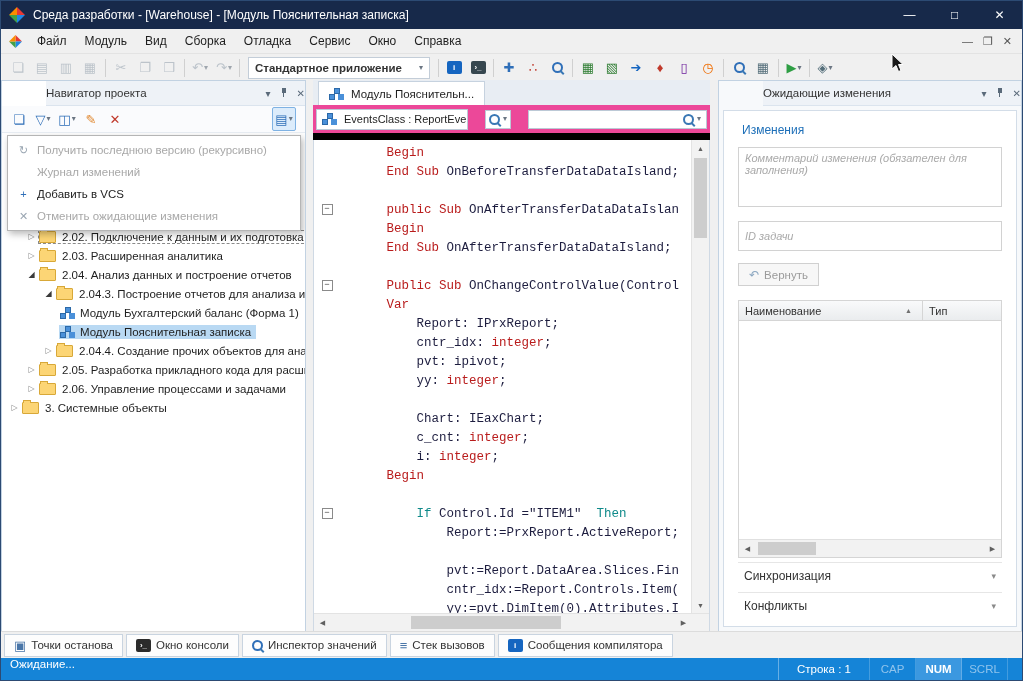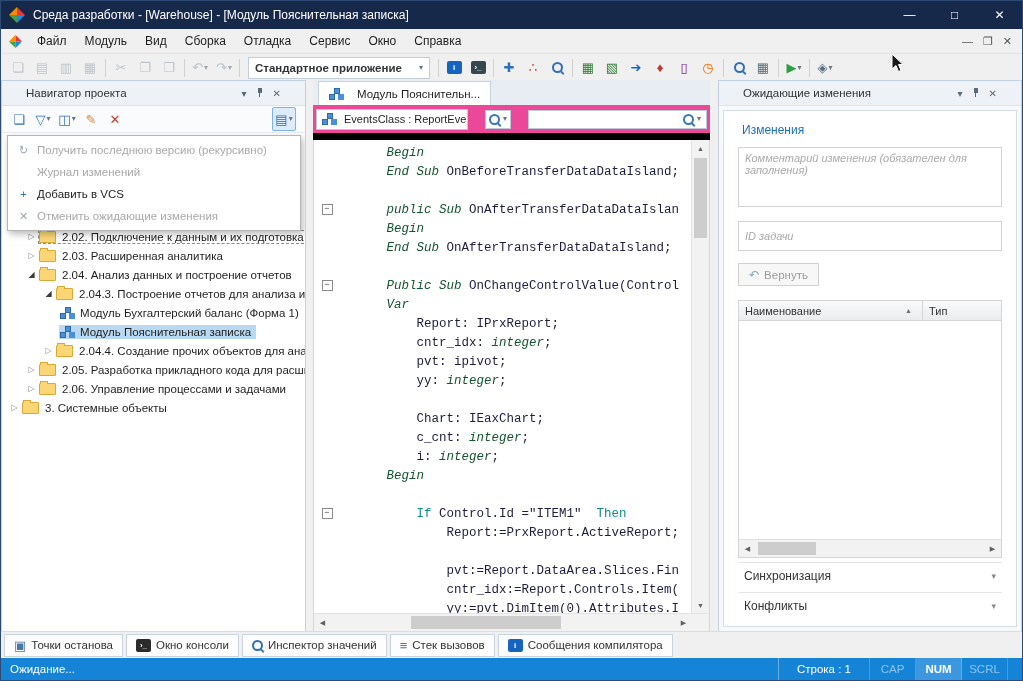--- a/index.html
+++ b/index.html
@@ -32,22 +32,22 @@
     padding:0 6px;margin:0 5px;font-size:11.5px;color:#333;font-weight:bold;}
   .tb-combo .tb-caret{margin-left:auto;}
   .mag{position:relative;width:7px;height:7px;border:2px solid #3a78b5;border-radius:50%;display:inline-block;flex:0 0 auto;}
   .mag::after{content:"";position:absolute;width:2px;height:5px;background:#3a78b5;transform:rotate(-45deg);left:7px;top:6px;}
   
   .main{position:absolute;top:79px;left:0;right:0;bottom:48px;display:flex;}
   .splitter{flex:0 0 7px;background:#f0f0f0;}
   .panel{background:#fff;border:1px solid #c2d2e2;display:flex;flex-direction:column;box-sizing:border-box;}
   .left-panel{flex:0 0 305px;}
   .right-panel{flex:0 0 304px;background:#f7f9fb;}
-  .panel-header{height:24px;flex:0 0 24px;background:#eef2f7;display:flex;align-items:center;padding:0 24px;
-    font-size:11.5px;color:#333;border-bottom:1px solid #dbe4ee;}
+  .panel-header{height:24px;flex:0 0 24px;background:#eef2f7;display:flex;align-items:center;padding:0 0;
+    font-size:11.5px;color:#333;border-bottom:1px solid #dbe4ee;margin-left:44px;}
   .ph-icons{margin-left:auto;display:flex;gap:9px;color:#5a6a7a;font-size:10px;align-items:center;}
   .pin-icon{display:inline-block;width:8px;height:10px;position:relative;}
   .pin-icon::before{content:"";position:absolute;left:2px;top:0;width:4px;height:5px;background:#5a6a7a;}
   .pin-icon::after{content:"";position:absolute;left:3px;top:5px;width:1px;height:4px;background:#5a6a7a;}
   
   .nav-toolbar{height:26px;flex:0 0 26px;display:flex;align-items:center;padding:0 5px;border-bottom:1px solid #e6ebf1;background:#fafbfd;}
   .nav-body{position:relative;flex:1;overflow:hidden;background:#fff;}
   .nav-menu{position:absolute;left:5px;top:2px;width:292px;background:#fff;border:1px solid #b5b5b5;
     box-shadow:2px 3px 7px rgba(0,0,0,.28);z-index:5;padding:3px 0;}
   .nav-menu-item{height:22px;display:flex;align-items:center;font-size:11.5px;color:#222;padding:0 7px;}
@@ -63,35 +63,35 @@
   .folder-ic{width:15px;height:10px;background:#fcd575;border:1px solid #d8a838;border-radius:1px;position:relative;margin:0 4px 0 0;flex:0 0 auto;}
   .folder-ic::before{content:"";position:absolute;top:-3px;left:0;width:6px;height:2px;background:#fcd575;border:1px solid #d8a838;border-bottom:none;}
   .module-ic{width:14px;height:12px;position:relative;margin-right:4px;flex:0 0 auto;display:inline-block;}
   .module-ic::before{content:"";position:absolute;left:5px;top:0;width:4px;height:4px;background:#4a90d9;border:1px solid #2c69a8;}
   .module-ic::after{content:"";position:absolute;left:0;bottom:0;width:4px;height:4px;background:#4a90d9;border:1px solid #2c69a8;box-shadow:9px 0 0 #4a90d9;}
   .tree-label{padding:0 2px;}
   
   .center{flex:1;display:flex;flex-direction:column;background:#f0f0f0;min-width:0;}
   .tabbar{height:25px;flex:0 0 25px;display:flex;align-items:flex-end;background:#e8edf3;padding-left:5px;}
   .ed-tab{height:23px;background:#fff;border:1px solid #c6d2df;border-bottom:none;display:flex;align-items:center;
-    padding:0 10px;font-size:11.5px;gap:10px;}
+    padding:0 10px;font-size:11.5px;gap:4px;}
   .fnrow{height:24px;flex:0 0 24px;display:flex;align-items:center;background:#ec4899;padding:2px 3px;gap:17px;border-bottom:7px solid #000000;}
   .fn-combo{width:186px;height:19px;background:#fff;border:1px solid #bcc9d6;display:flex;align-items:center;
     padding:0 5px;font-size:11px;gap:4px;overflow:hidden;white-space:nowrap;}
   .fn-btn{width:34px;height:19px;background:#fff;border:1px solid #bcc9d6;display:flex;align-items:center;justify-content:center;gap:3px;box-sizing:border-box;}
   .fn-input{flex:1;height:19px;background:#fff;border:1px solid #bcc9d6;display:flex;align-items:center;padding:0 5px;gap:3px;box-sizing:border-box;}
   .fn-input input{flex:1;border:none;outline:none;height:15px;font-size:11px;min-width:0;background:transparent;}
   .ed-body{flex:1;display:flex;flex-direction:column;border:1px solid #cfd9e4;border-top:none;background:#fff;min-height:0;}
   .ed-row{flex:1;display:flex;min-height:0;}
   .code-scroll{flex:1;overflow:hidden;padding-top:3px;min-width:0;}
   .code-line{height:19px;display:flex;align-items:center;white-space:pre;font-family:"Liberation Mono","DejaVu Sans Mono",monospace;font-size:12.5px;}
   .gutter{width:26px;flex:0 0 26px;display:flex;align-items:center;justify-content:center;}
   .foldbox{width:11px;height:11px;border:1px solid #8a8a8a;font-size:9px;line-height:9px;display:flex;align-items:center;justify-content:center;color:#444;background:#fff;box-sizing:border-box;}
   .code-text{padding-left:24px;}
-  .tk-k{color:#14532d;font-style:italic;}
+  .tk-k{color:#b91c1c;}
   .tk-t{color:#0f8a8a;}
   .tk-p{color:#1d1d3f;}
   .vscroll{flex:0 0 17px;background:#f2f2f2;border-left:1px solid #e3e3e3;display:flex;flex-direction:column;align-items:center;}
   .sb-btn{height:16px;width:17px;display:flex;align-items:center;justify-content:center;font-size:7px;color:#606060;flex:0 0 auto;}
   .vthumb{width:13px;height:80px;background:#cdcdcd;margin-top:2px;flex:0 0 auto;}
   .vscroll .sb-btn.bottom{margin-top:auto;}
   .hscroll{height:17px;flex:0 0 17px;background:#f2f2f2;border-top:1px solid #e3e3e3;display:flex;align-items:center;}
   .hthumb{height:13px;width:150px;background:#cdcdcd;margin-left:80px;flex:0 0 auto;}
   .hthumb.small{width:58px;margin-left:2px;}
   .hspacer{flex:1;}
@@ -116,21 +116,21 @@
   .grid-body{flex:1;background:#fff;min-height:0;}
   .grid .hscroll{border-top:1px solid #e0e0e0;}
   .rp-section{height:25px;flex:0 0 25px;display:flex;align-items:center;border-top:1px solid #e6e6e6;
     font-size:12px;color:#333;padding:0 6px;margin-top:4px;}
   .rp-section .chev{margin-left:auto;color:#8a8a8a;font-size:9px;}
   
   .bottom-tabs{position:absolute;left:0;right:0;bottom:22px;height:26px;background:#f0f0f0;display:flex;
     align-items:center;padding-left:3px;gap:3px;border-top:1px solid #dcdcdc;}
   .btab{height:21px;background:#fdfdfd;border:1px solid #c9d4e0;display:flex;align-items:center;padding:0 9px;font-size:11.5px;gap:5px;color:#333;}
   .btab .tb-item{margin:0;min-width:0;height:auto;}
-  .statusbar{position:absolute;left:0;right:0;bottom:0;height:22px;background:#1584d7;color:#fff;display:flex;align-items:center;font-size:11.5px;}
+  .statusbar{position:absolute;left:0;right:0;bottom:0;height:22px;background:#1584d7;color:#fff;display:flex;align-items:flex-start;font-size:11.5px;}
   .sb-left{padding-left:9px;flex:1;}
   .sb-line{padding:0 18px;border-left:1px solid rgba(255,255,255,.35);border-right:1px solid rgba(255,255,255,.2);height:100%;display:flex;align-items:center;}
   .sb-keys{display:flex;height:100%;}
   .sb-key{width:45px;height:100%;display:flex;align-items:center;justify-content:center;color:#8fc3ec;border-right:1px solid rgba(255,255,255,.2);}
   .sb-key.active{background:#3b98e0;color:#fff;font-weight:bold;}
   .sb-end{width:14px;}
   .cursor{position:absolute;left:890px;top:52px;z-index:30;}
 </style>
 </head>
 <body>

